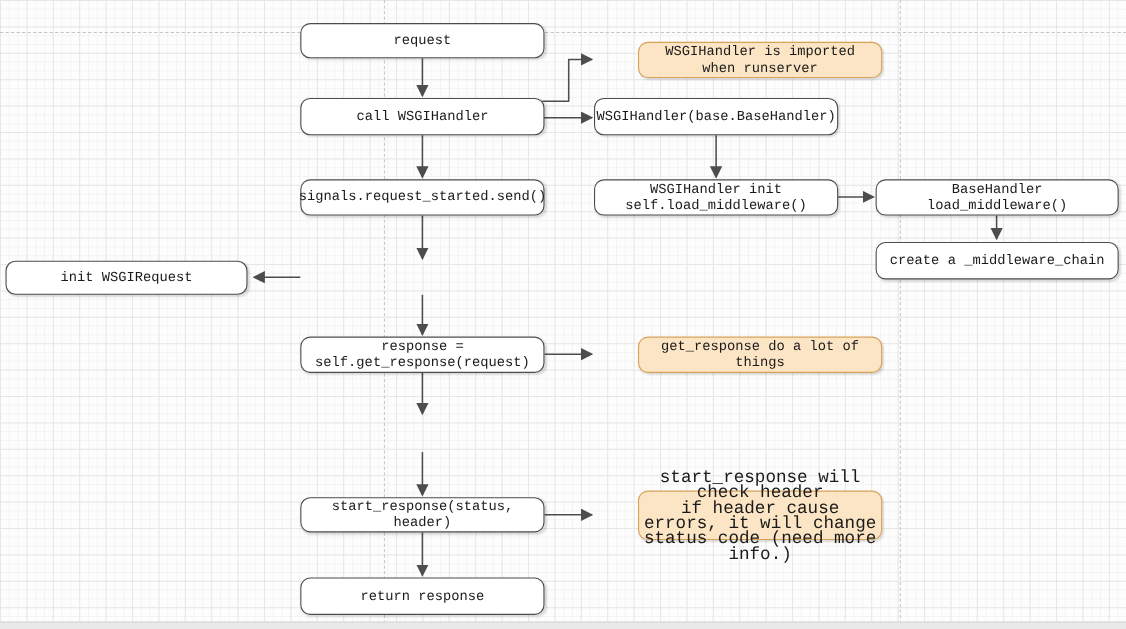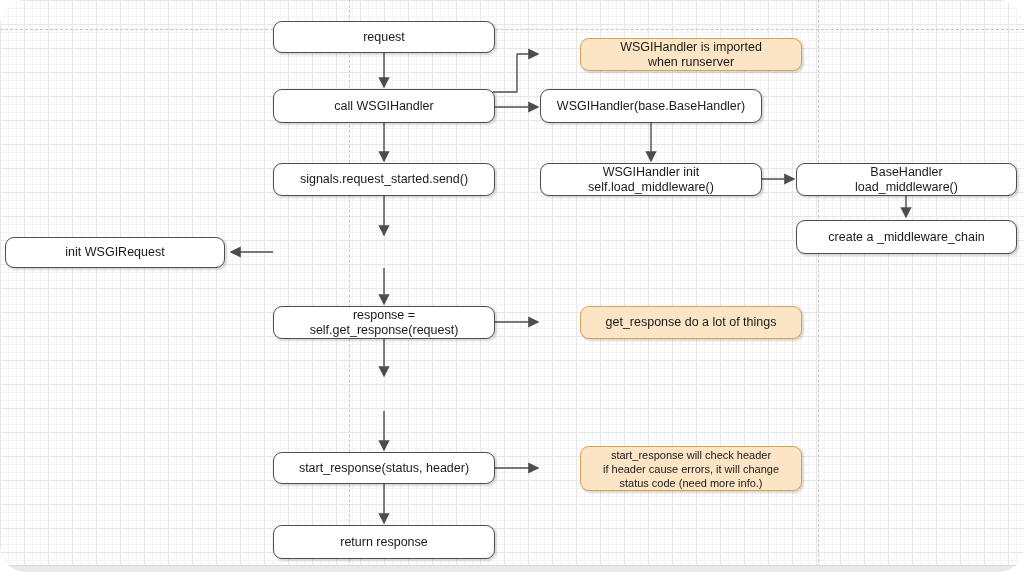--- a/index.html
+++ b/index.html
@@ -5,23 +5,22 @@
   html,body{margin:0;padding:0;background:#fff;}
   .canvas{
     position:relative;width:1024px;height:572px;overflow:hidden;
     background-color:#fdfdfd;
     background-image:
       linear-gradient(to right, #e7e7e7 1px, transparent 1px),
       linear-gradient(to bottom, #e7e7e7 1px, transparent 1px),
       linear-gradient(to right, #f4f4f4 1px, transparent 1px),
       linear-gradient(to bottom, #f4f4f4 1px, transparent 1px);
     background-size:24px 24px,24px 24px,8px 8px,8px 8px;
-    font-family:Liberation Sans, sans-serif;
+    font-family:Liberation Mono, monospace;
     color:#1a1a1a;
-    border-radius:26px;
   }
   .guide{position:absolute;pointer-events:none;}
   .guide-v{top:0;bottom:0;width:0;border-left:1px dashed #c9c9c9;}
   .guide-h{left:0;right:0;height:0;border-top:1px dashed #c4c4c4;}
   .edges{position:absolute;left:0;top:0;pointer-events:none;}
   .node{
     position:absolute;box-sizing:border-box;
     display:flex;align-items:center;justify-content:center;
     background:#ffffff;border:1.4px solid #4d4d4d;border-radius:9px;
     font-size:12.5px;line-height:14.5px;text-align:center;white-space:pre-line;
@@ -79,18 +78,18 @@
 
   <div class="node node--note" style="left:540px;top:38px;width:222px;height:33px">WSGIHandler is imported
 when runserver</div>
   <div class="node" style="left:540px;top:89px;width:222px;height:34px">WSGIHandler(base.BaseHandler)</div>
   <div class="node" style="left:540px;top:163px;width:222px;height:33px">WSGIHandler init
 self.load_middleware()</div>
   <div class="node" style="left:796px;top:163px;width:221px;height:33px">BaseHandler
 load_middleware()</div>
   <div class="node" style="left:796px;top:220px;width:221px;height:34px">create a _middleware_chain</div>
   <div class="node node--note" style="left:540px;top:306px;width:222px;height:33px">get_response do a lot of things</div>
-  <div class="node node--note" style="left:540px;top:446px;width:222px;height:45px;font-size:11px;line-height:14px">start_response will check header
+  <div class="node node--note" style="left:540px;top:446px;width:222px;height:45px;font-size:16px;line-height:14px">start_response will check header
 if header cause errors, it will change
 status code  (need more info.)</div>
 
   <div class="bottom-bar"></div>
 </div>
 
 </body></html>

